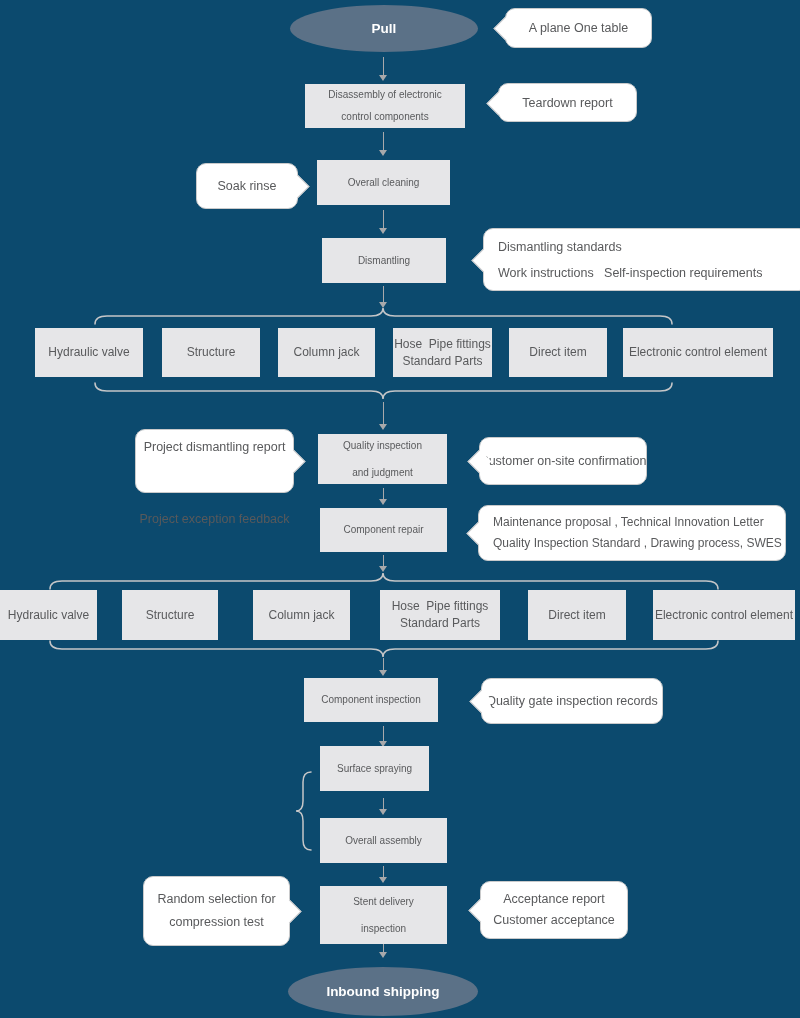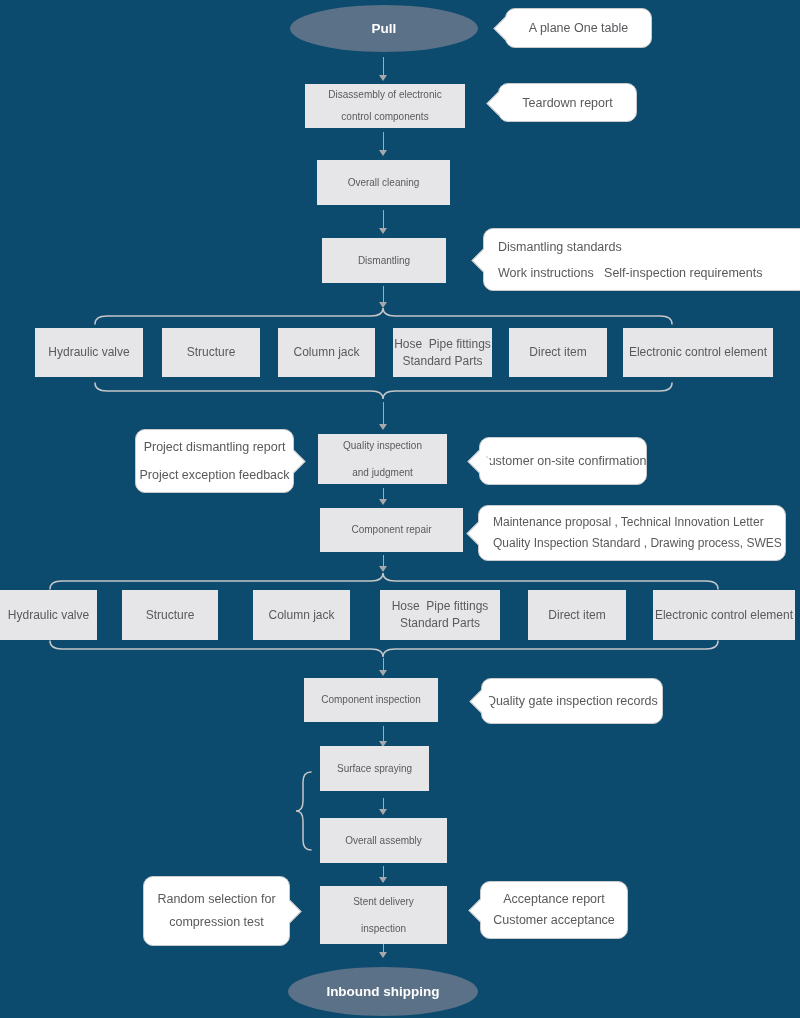--- a/index.html
+++ b/index.html
@@ -25,21 +25,21 @@
   .callout {
     position:absolute; background:#ffffff; border:1px solid #c9cacb;
     border-radius:10px; font-size:12.5px; color:#58595b;
     display:flex; flex-direction:column; justify-content:center; align-items:center;
     text-align:center;
   }
   .callout .line { white-space:pre; line-height:22px; }
   .callout.lh21 .line { line-height:21px; }
   .callout.lh23 .line { line-height:23px; }
   .callout.lh26 .line { line-height:26px; }
-  .callout.lh28 .line { line-height:28px; }
+  .callout.lh28 .line { line-height:28px;margin-top:44px; }
   .callout.align-left { align-items:flex-start; padding-left:14px; text-align:left; }
   .callout.fs12 { font-size:12px; }
   .tail {
     position:absolute; width:16px; height:16px; background:#ffffff;
     top:50%; margin-top:-8px; transform:rotate(45deg);
   }
   .tail.left  { left:-9px;  border-left:1px solid #c9cacb; border-bottom:1px solid #c9cacb; }
   .tail.right { right:-9px; border-top:1px solid #c9cacb; border-right:1px solid #c9cacb; }
   .arrow { position:absolute; width:9px; }
   .arrow::before {
@@ -94,21 +94,21 @@
   <div class="box" style="left:317px;top:160px;width:133px;height:45px">
     <span>Overall cleaning</span>
   </div>
   <div class="box" style="left:322px;top:238px;width:124px;height:45px">
     <span>Dismantling</span>
   </div>
   <div class="box lh27" style="left:318px;top:434px;width:129px;height:50px">
     <span>Quality inspection
 and judgment</span>
   </div>
-  <div class="box" style="left:320px;top:508px;width:143px;height:44px">
+  <div class="box" style="left:320px;top:508px;width:127px;height:44px">
     <span>Component repair</span>
   </div>
   <div class="box" style="left:304px;top:678px;width:134px;height:44px">
     <span>Component inspection</span>
   </div>
   <div class="box" style="left:320px;top:746px;width:109px;height:45px">
     <span>Surface spraying</span>
   </div>
   <div class="box" style="left:320px;top:818px;width:127px;height:45px">
     <span>Overall assembly</span>
@@ -161,20 +161,24 @@
   <div class="callout" style="left:505px;top:8px;width:145px;height:38px">
     <span class="tail left"></span>
     <div class="line">A plane One table</div>
   </div>
 
   <div class="callout" style="left:498px;top:83px;width:137px;height:37px">
     <span class="tail left"></span>
     <div class="line">Teardown report</div>
   </div>
 
+  <div class="callout" style="left:196px;top:163px;width:100px;height:44px">
+    <span class="tail right"></span>
+    <div class="line">Soak rinse</div>
+  </div>
 
   <div class="callout align-left lh26" style="left:483px;top:228px;width:310px;height:61px">
     <span class="tail left"></span>
     <div class="line">Dismantling standards</div>
     <div class="line">Work instructions   Self-inspection requirements</div>
   </div>
 
   <div class="callout lh28" style="left:135px;top:429px;width:157px;height:62px">
     <span class="tail right"></span>
     <div class="line">Project dismantling report</div>

